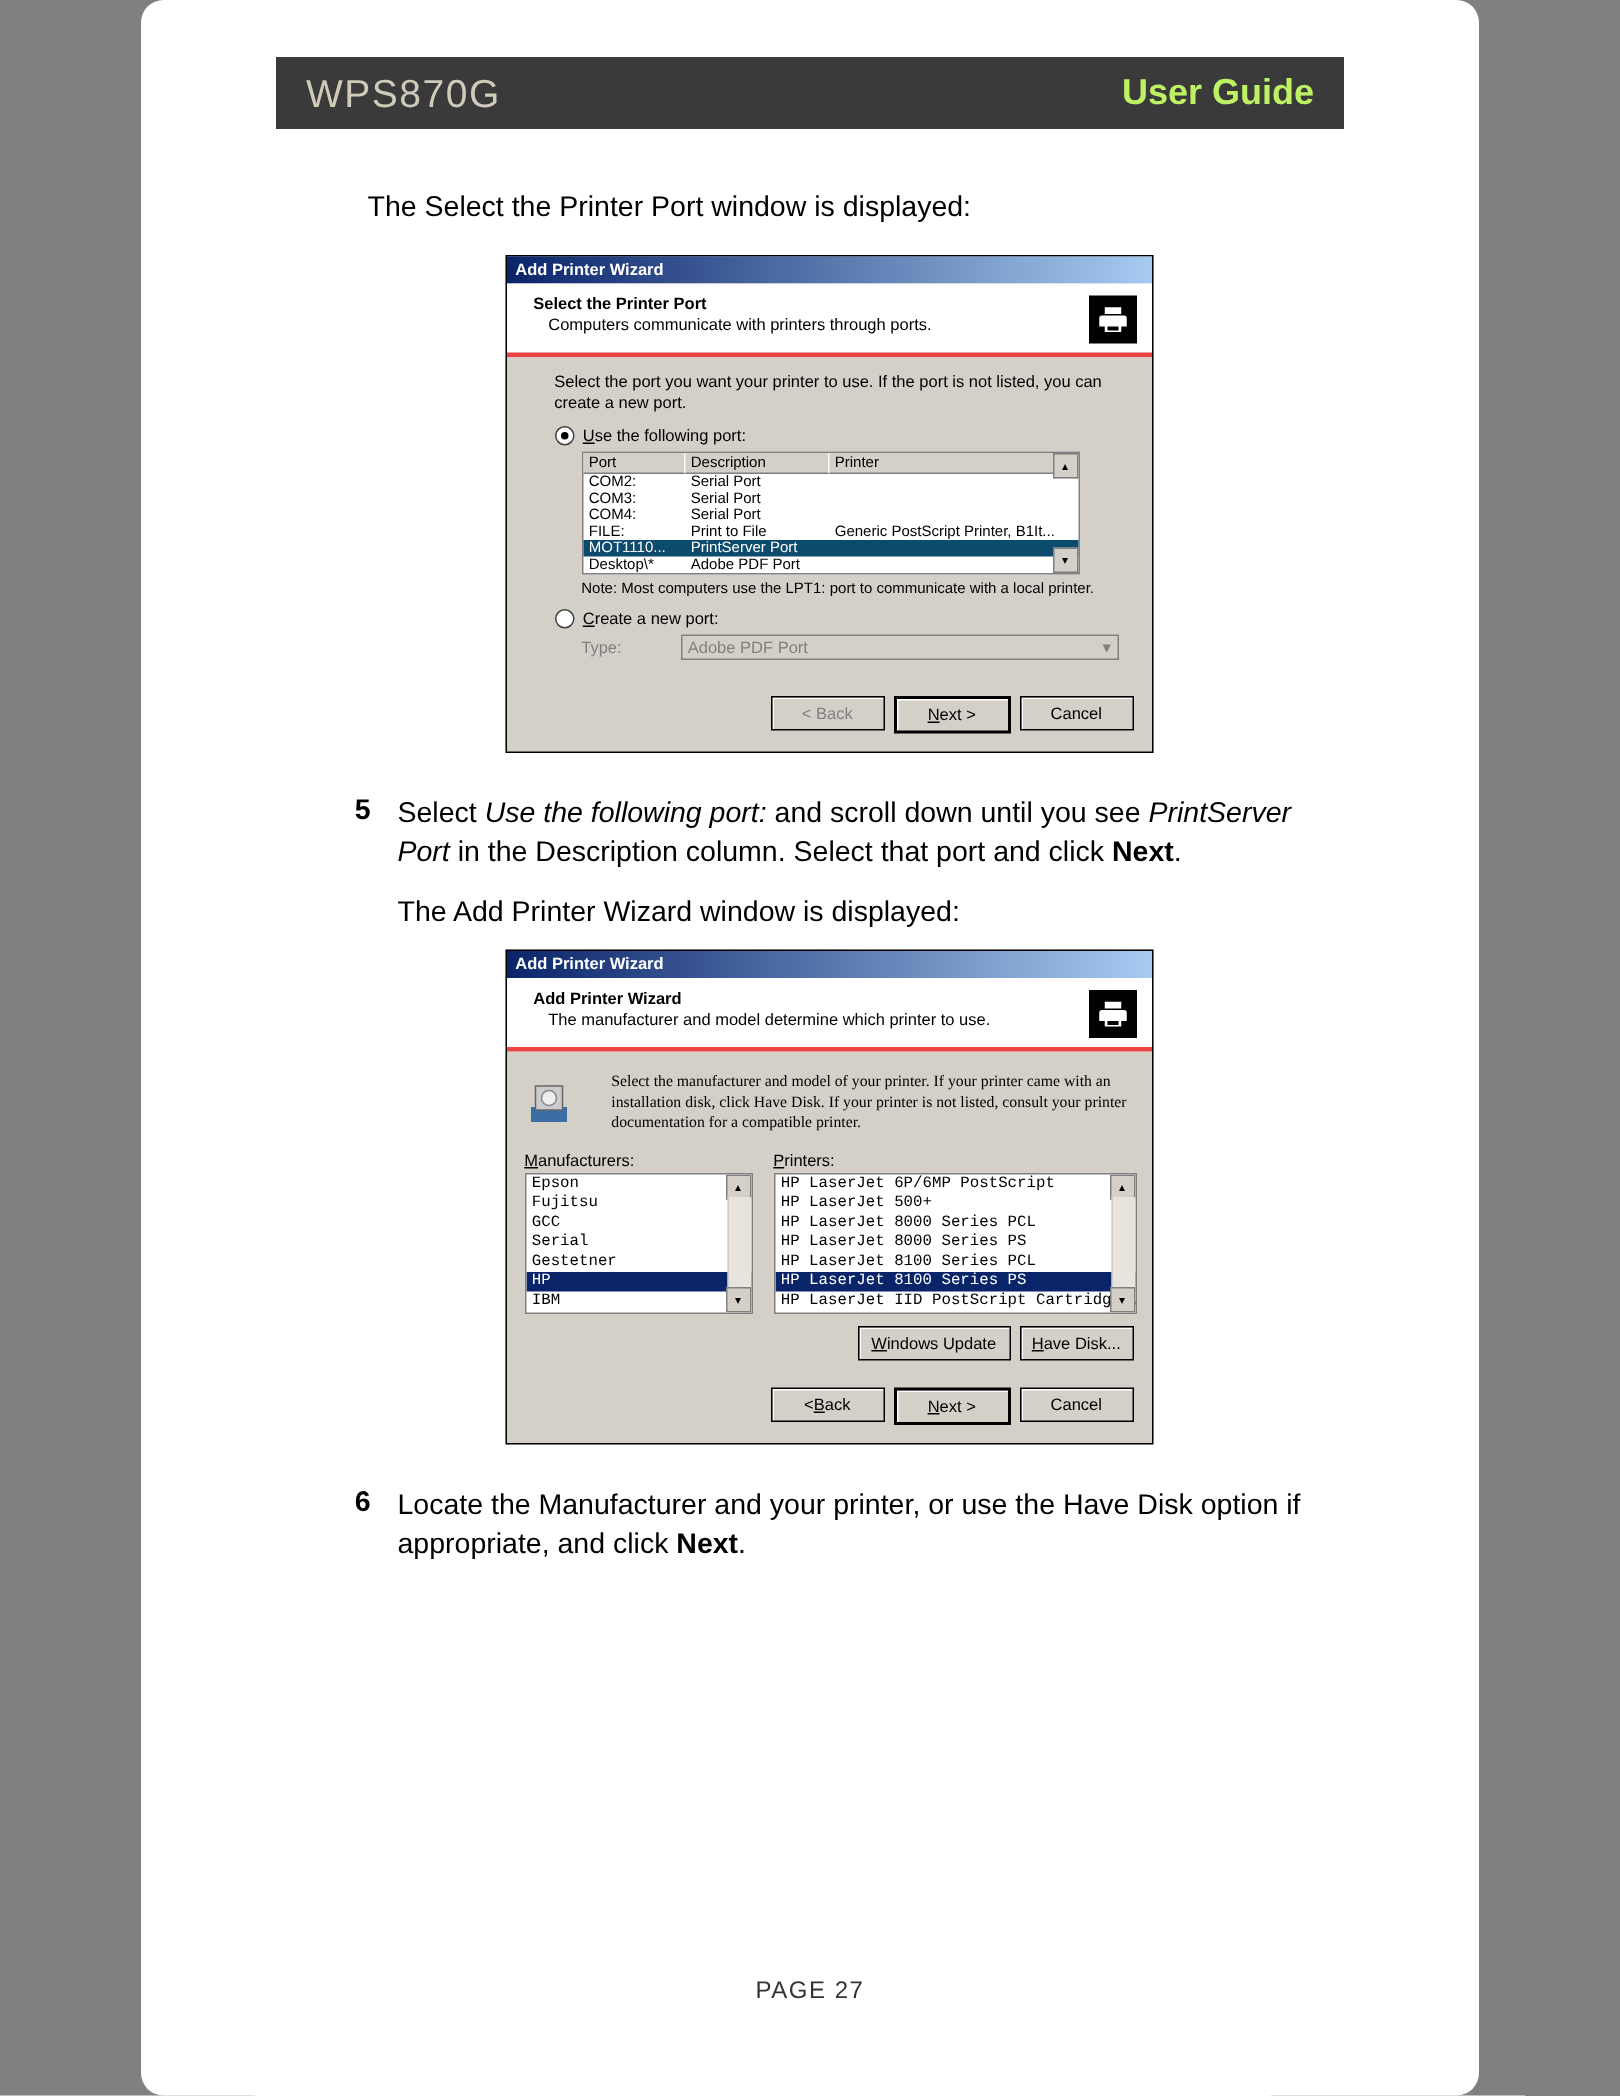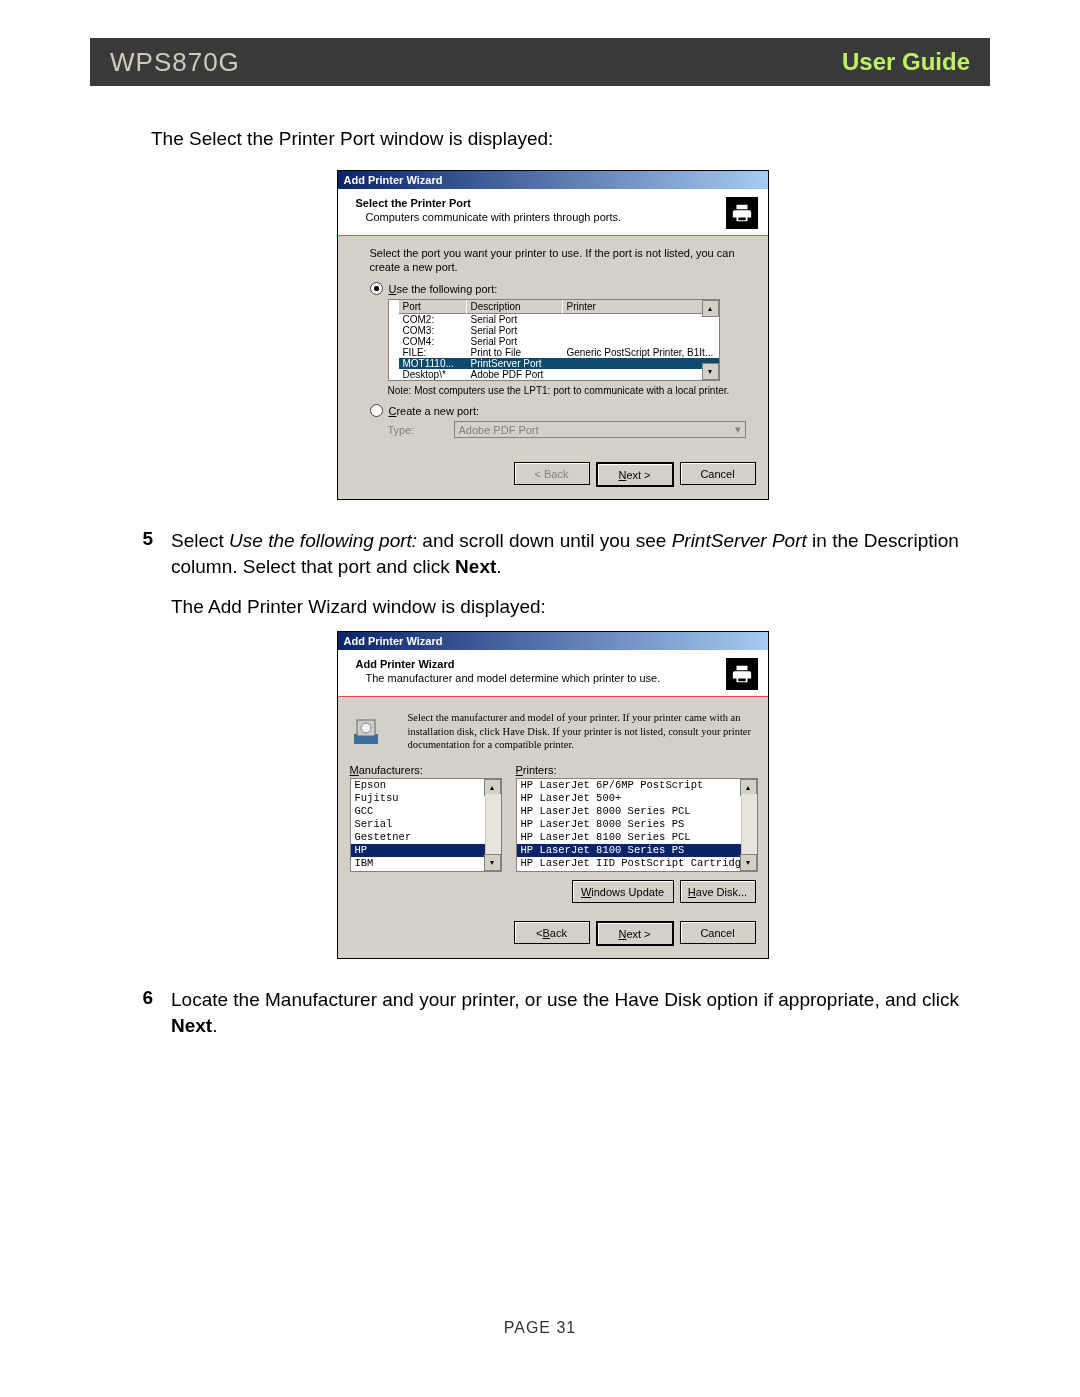--- a/index.html
+++ b/index.html
@@ -4,26 +4,27 @@
 <style>
   body {
     margin: 0;
     padding: 0;
     background: #808080;
     font-family: Arial, Helvetica, sans-serif;
     display: flex;
     justify-content: center;
   }
   .page {
-    width: 1080px;
+    width: 892px;
     height: 1397px;
     background: #ffffff;
     position: relative;
     box-sizing: border-box;
     padding: 0;
+    border-radius: 15px;
   }
   .header-bar {
     background: #3a3a3a;
     height: 48px;
     margin: 38px 90px 0 90px;
     display: flex;
     justify-content: space-between;
     align-items: center;
     padding: 0 20px;
   }
@@ -65,21 +66,21 @@
     font-weight: bold;
     padding: 3px 6px;
     font-size: 11px;
   }
   .wizard-band {
     background: #fff;
     display: flex;
     justify-content: space-between;
     align-items: flex-start;
     padding: 8px 10px 6px 18px;
-    border-bottom: 1px solid #ef4444;
+    border-bottom: 3px solid #ef4444;
   }
   .band-text { flex: 1; }
   .band-title { font-weight: bold; font-size: 11px; }
   .band-sub { font-size: 11px; margin-left: 10px; margin-top: 2px; }
   .band-icon {
     width: 32px; height: 32px;
     background: #000;
     display: flex; align-items: center; justify-content: center;
   }
   .band-icon svg { width: 22px; height: 22px; }
@@ -96,21 +97,20 @@
   .port-table {
     background: #fff;
     border: 1px solid #808080;
     margin: 4px 0 4px 18px;
     width: 330px;
     position: relative;
   }
   .port-head, .port-row {
     display: flex;
     font-size: 10px;
-    margin-left: 10px;
   }
   .port-head span {
     background: #d4d0c8;
     border-right: 1px solid #fff;
     border-bottom: 1px solid #808080;
     padding: 1px 4px;
     box-sizing: border-box;
   }
   .port-row span { padding: 0 4px; box-sizing: border-box; white-space: nowrap; overflow: hidden; }
   .c1{width:68px}.c2{width:96px}.c3{width:150px}
@@ -358,14 +358,14 @@
 
     <div class="numrow">
       <div class="num">6</div>
       <div class="txt">
         <span>Locate the Manufacturer and your printer, or use the Have Disk option if appropriate, and click </span><b>Next</b><span>.</span>
       </div>
     </div>
 
   </div>
 
-  <div class="page-footer">PAGE 31</div>
+  <div class="page-footer">PAGE 27</div>
 </div>
 
 </body></html>

